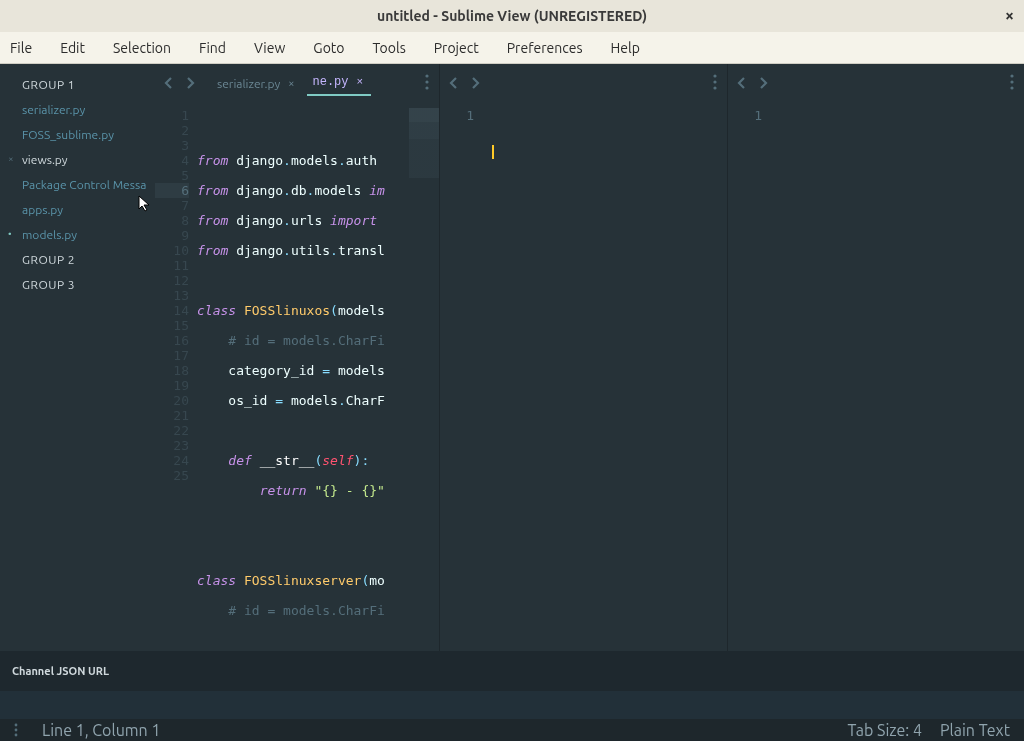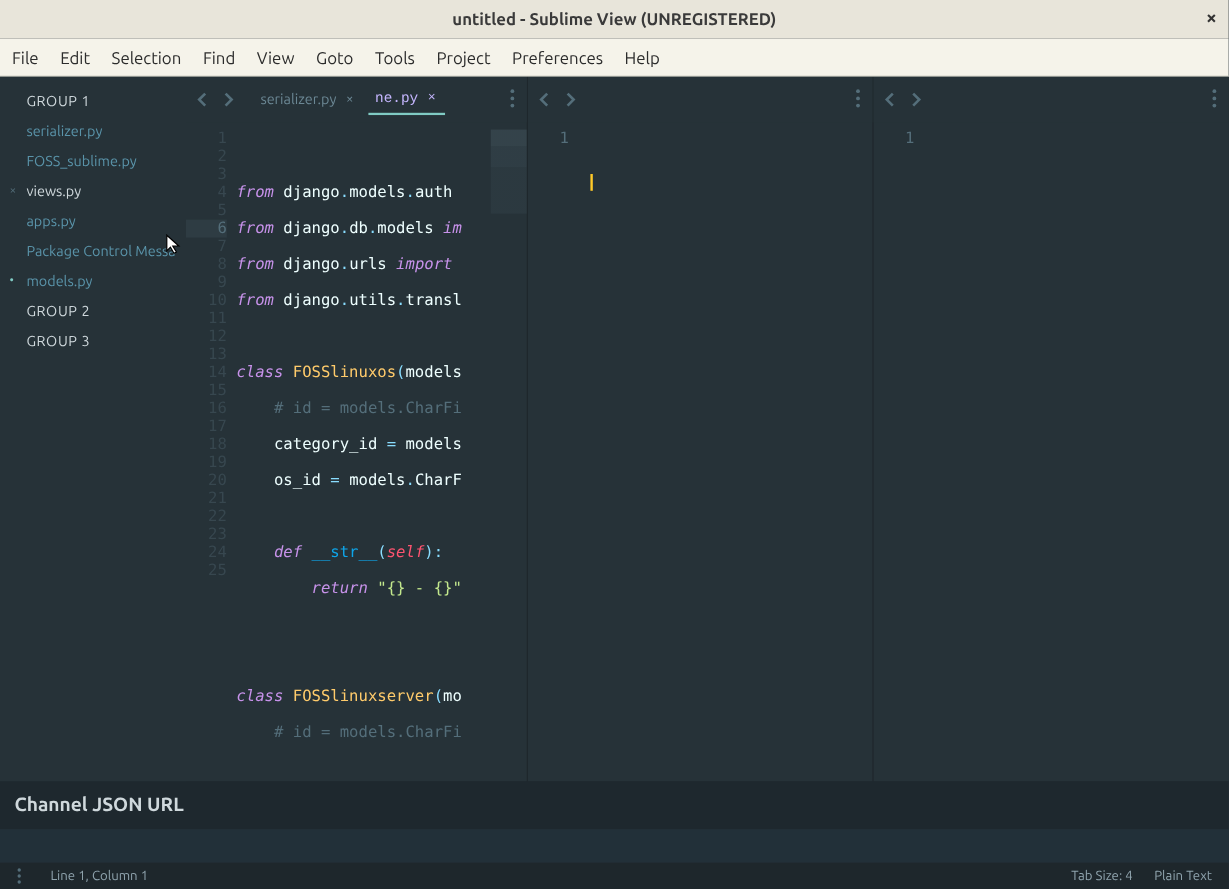--- a/index.html
+++ b/index.html
@@ -31,21 +31,21 @@
   cursor: pointer;
   color: #333;
 }
 .menubar {
   height: 32px;
   background: #f5f3ea;
   color: #2c2c2c;
   display: flex;
   align-items: center;
   padding: 0 10px;
-  gap: 18px;
+  gap: 28px;
   font-size: 14px;
   border-bottom: 1px solid #d0cec4;
 }
 .menubar span { cursor: pointer; }
 .workspace {
   display: flex;
   height: calc(741px - 32px - 32px - 40px - 22px - 28px);
   background: #263238;
 }
 .sidebar {
@@ -141,21 +141,21 @@
   padding-top: 6px;
   overflow: hidden;
   white-space: pre;
 }
 .code .line { height: 15px; }
 .k { color: #c792ea; font-style: italic; }
 .s { color: #c3e88d; }
 .n { color: #eeffff; }
 .p { color: #89ddff; }
 .cls { color: #ffcb6b; }
-.fn { color: #0ea5e9; }
+.fn { color: #ffffff; }
 .sf { color: #ff5370; font-style: italic; }
 .cm { color: #546e7a; }
 .op { color: #89ddff; }
 .minimap {
   position: absolute;
   right: 0;
   top: 6px;
   width: 30px;
   height: 70px;
   background: linear-gradient(#3a4a52 0 20%, #33424a 20% 45%, #2e3c43 45% 100%);
@@ -170,36 +170,36 @@
 }
 .caret {
   width: 2px; height: 14px; background: #ffca28;
 }
 .channel-bar {
   height: 40px;
   background: #1e282e;
   display: flex;
   align-items: center;
   padding: 0 12px;
-  font-size: 16px;
+  font-size: 11px;
   font-weight: bold;
   color: #cfd8dc;
 }
 .footer-strip {
   height: 28px;
   background: #223039;
 }
 .statusbar {
   height: 22px;
   background: #1e272c;
   display: flex;
   align-items: center;
   justify-content: space-between;
   padding: 0 14px;
-  font-size: 11px;
+  font-size: 16px;
   color: #90a4ae;
   text-align: center;
 }
 .statusbar .left { display: flex; align-items: center; gap: 24px; }
 .statusbar .right { display: flex; align-items: center; gap: 18px; }
 .sb-dots { cursor: pointer; }
 .cursor-img {
   position: absolute;
   left: 138px;
   top: 195px;
@@ -229,22 +229,22 @@
   <span>Help</span>
 </div>
 
 <div class="workspace">
 
   <div class="sidebar">
     <div class="group-header">GROUP 1</div>
     <div class="file-item"><span class="mark"></span><span>serializer.py</span></div>
     <div class="file-item"><span class="mark"></span><span>FOSS_sublime.py</span></div>
     <div class="file-item active"><span class="mark">×</span><span>views.py</span></div>
+    <div class="file-item"><span class="mark"></span><span>Package Control Messa</span></div>
     <div class="file-item"><span class="mark"></span><span>apps.py</span></div>
-    <div class="file-item"><span class="mark"></span><span>Package Control Messa</span></div>
     <div class="file-item"><span class="mark" style="color:#80cbc4">•</span><span>models.py</span></div>
     <div class="group-header">GROUP 2</div>
     <div class="group-header">GROUP 3</div>
   </div>
 
   <div class="pane p1">
     <div class="tabbar">
       <div class="nav-arrows">
         <svg class="chev">
             <path d="M8 2 L3 7 L8 12"></path>

